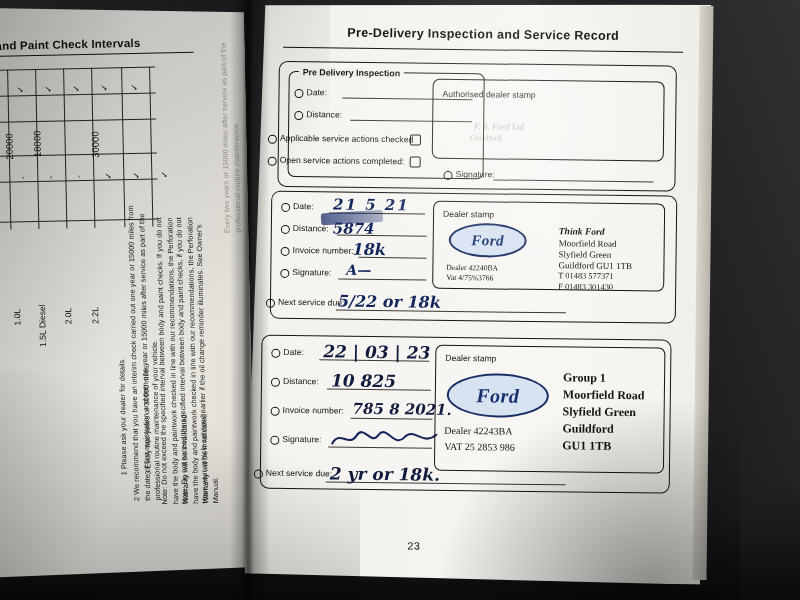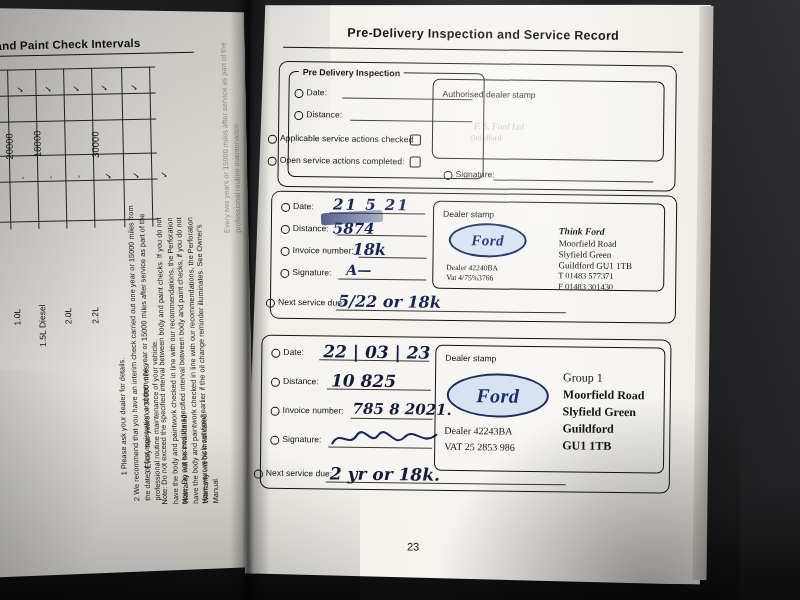--- a/index.html
+++ b/index.html
@@ -87,21 +87,21 @@
   .scribble{position:absolute;}
   .stamp-txt{position:absolute;font-family:"Liberation Serif",serif;color:#14140f;white-space:nowrap;}
   .ford-oval{position:absolute;border-radius:50%;border:2px solid #1a2f63;
       background:#d8e3f2;display:flex;align-items:center;justify-content:center;}
   .ford-oval span{font-family:"Liberation Serif",serif;font-style:italic;font-weight:bold;
       color:#16306e;letter-spacing:.5px;}
 
   .faint{opacity:.40;}
   .faint2{opacity:.30;}
 
-  .pageno{position:absolute;left:430px;top:540px;font-size:11px;color:#15140f;}
+  .pageno{position:absolute;left:430px;top:540px;font-size:11px;color:#15140f;font-family:Liberation Mono, monospace;}
 
   
   .shade-tl{position:absolute;left:0;top:0;width:330px;height:600px;pointer-events:none;
       background:linear-gradient(120deg,rgba(0,0,0,.30),rgba(0,0,0,0) 60%);}
   .shade-bl{position:absolute;left:0;bottom:0;width:360px;height:230px;pointer-events:none;
       background:linear-gradient(20deg,rgba(0,0,0,.35),rgba(0,0,0,0) 70%);}
   .glare{position:absolute;left:330px;top:-40px;width:330px;height:330px;pointer-events:none;
       background:radial-gradient(ellipse at center,rgba(255,255,255,.30),rgba(255,255,255,0) 70%);}
   .shade-br{position:absolute;right:60px;bottom:0;width:300px;height:200px;pointer-events:none;
       background:radial-gradient(ellipse at 70% 100%,rgba(0,0,0,.45),rgba(0,0,0,0) 72%);}
@@ -284,21 +284,21 @@
       <div class="hw dk" style="left:352px;top:464px;font-size:17px;">2 yr or 18k.</div>
 
       <div class="sub" style="left:456px;top:344px;width:228px;height:124px;"></div>
       <div class="lbl" style="left:466px;top:352px;">Dealer stamp</div>
 
       <div class="ford-oval" style="left:468px;top:372px;width:98px;height:40px;border-width:2.4px;">
         <span style="font-size:20px;">Ford</span>
       </div>
       <div class="stamp-txt" style="left:466px;top:424px;font-size:10px;">Dealer 42243BA</div>
       <div class="stamp-txt" style="left:466px;top:440px;font-size:10px;">VAT 25 2853 986</div>
-      <div class="stamp-txt" style="left:584px;top:368px;font-size:12px;font-weight:normal;">Group 1</div>
+      <div class="stamp-txt" style="left:584px;top:368px;font-size:12px;font-weight:bold;">Group 1</div>
       <div class="stamp-txt" style="left:584px;top:385px;font-size:12px;font-weight:bold;">Moorfield Road</div>
       <div class="stamp-txt" style="left:584px;top:402px;font-size:12px;font-weight:bold;">Slyfield Green</div>
       <div class="stamp-txt" style="left:584px;top:419px;font-size:12px;font-weight:bold;">Guildford</div>
       <div class="stamp-txt" style="left:584px;top:436px;font-size:12px;font-weight:bold;">GU1 1TB</div>
 
       <div class="pageno">23</div>
     </div>
 
     <div class="gutter"></div>
     <div class="gutter2"></div>

